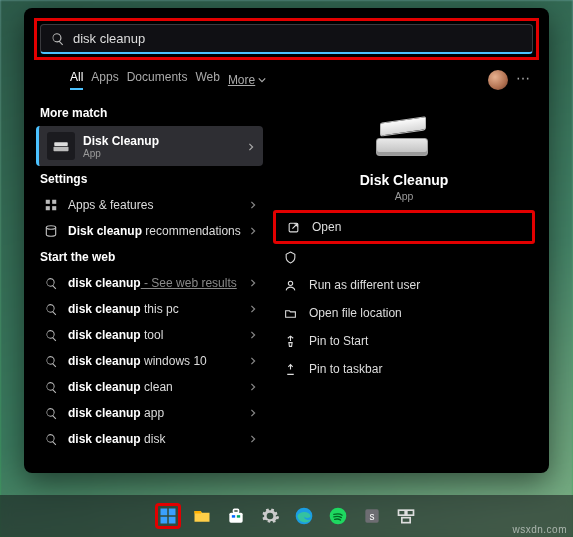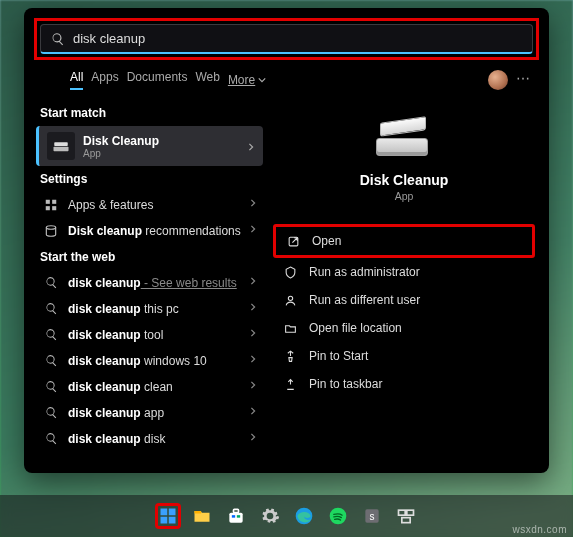--- a/index.html
+++ b/index.html
@@ -23,34 +23,34 @@
   .right-col { flex:1; padding: 6px 14px 8px 4px; overflow:hidden; }
 
   .sec-head { color:#fff; font-size:12px; font-weight:600; margin:6px 0 6px 4px; }
 
   .best-row { display:flex; align-items:center; background:#2e2e33; border-radius:4px; padding:6px 8px; border-left:3px solid #4cc2ff; position:relative; cursor:pointer;}
   .best-row .thumb { width:28px; height:28px; background:#1b1b1f; border-radius:3px; display:flex; align-items:center; justify-content:center; margin-right:8px; }
   .best-row .title { color:#fff; font-size:12px; font-weight:600; }
   .best-row .sub { color:#9a9a9a; font-size:10px; }
   .best-row .chev { margin-left:auto; color:#aaa; }
 
-  .list-row { display:flex; padding:6px 6px; color:#ddd; font-size:12px; border-radius:4px; cursor:pointer; }
+  .list-row { display:flex; align-items:center; padding:6px 6px; color:#ddd; font-size:12px; border-radius:4px; cursor:pointer; }
   .list-row .ic { width:18px; display:flex; justify-content:center; margin-right:8px; color:#bbb; }
   .list-row .txt b { color:#fff; font-weight:600; }
   .list-row .txt .dim { color:#8a8a8a;text-decoration:underline; }
   .list-row .chev { margin-left:auto; color:#888; font-size:10px; }
 
   .preview { text-align:center; padding-top:18px; }
   .drive-icon { width:56px; height:40px; margin:0 auto 12px auto; position:relative; }
   .drive-icon .top { width:46px; height:14px; background:linear-gradient(#fafafa,#d7d7d7); border-radius:2px 2px 3px 3px; transform: skewY(-8deg) translate(4px,0); border:1px solid #bbb; }
   .drive-icon .bot { width:52px; height:18px; background:linear-gradient(#e8e8e8,#bcbcbc); border-radius:3px; margin-top:4px; border:1px solid #a0a0a0; box-shadow: inset 0 -3px 0 #9a9a9a; }
   .preview .ptitle { color:#fff; font-size:14px; font-weight:600; }
   .preview .psub   { color:#9a9a9a; font-size:10.5px; margin-top:2px; }
 
-  .actions { margin-top:22px; }
+  .actions { margin-top:8px; }
   .action-row { display:flex; align-items:center; padding:7px 8px; font-size:12px; color:#ddd; border-radius:3px; cursor:pointer; }
   .action-row .ic { width:18px; display:flex; justify-content:center; margin-right:10px; color:#ccc; }
   .action-row.hl { border:3px solid #e20000; }
 
   .taskbar { position:absolute; left:0; right:0; bottom:0; height:42px; background: rgba(20,20,24,.55); backdrop-filter: blur(6px); display:flex; align-items:center; justify-content:center; gap:8px; }
   .tb-icon { width:26px; height:26px; border-radius:4px; display:flex; align-items:center; justify-content:center; cursor:pointer; }
   .tb-icon svg { width:20px; height:20px; }
   .tb-start { border:3px solid #e20000; padding:1px; }
   .watermark { position:absolute; right:6px; bottom:2px; font-size:10px; color: rgba(255,255,255,.55); letter-spacing:.5px;margin-left:36px; }
   .chevsvg { width:8px; height:8px; }
@@ -83,21 +83,21 @@
         </svg>
     </span>
     <span class="spacer"></span>
     <div class="avatar"></div>
     <span class="dots">⋯</span>
   </div>
 
   <div class="body">
     <div class="left-col">
 
-      <div class="sec-head">Start match</div>
+      <div class="sec-head">More match</div>
       <div class="best-row">
         <div class="thumb">
           <svg width="18" height="18" viewBox="0 0 24 24">
               <rect x="3" y="7" width="18" height="5" rx="1" fill="#ddd"></rect>
               <rect x="2" y="13" width="20" height="6" rx="1" fill="#bbb"></rect>
             </svg>
         </div>
         <div>
           <div class="title">Disk Cleanup</div>
           <div class="sub">App</div>
@@ -242,21 +242,20 @@
               </svg>
             </span>
             <span>Open</span>
           </div>
           <div class="action-row">
             <span class="ic">
               <svg width="13" height="13" viewBox="0 0 24 24" fill="none" stroke="#ddd" stroke-width="2">
                 <path d="M12 2l8 4v6c0 5-3.5 8-8 10-4.5-2-8-5-8-10V6z"></path>
               </svg>
             </span>
-            <span>Run as administrator</span>
           </div>
           <div class="action-row">
             <span class="ic">
               <svg width="13" height="13" viewBox="0 0 24 24" fill="none" stroke="#ddd" stroke-width="2">
                 <circle cx="12" cy="8" r="4"></circle>
                 <path d="M4 21c1-4 5-6 8-6s7 2 8 6"></path>
               </svg>
             </span>
             <span>Run as different user</span>
           </div>

